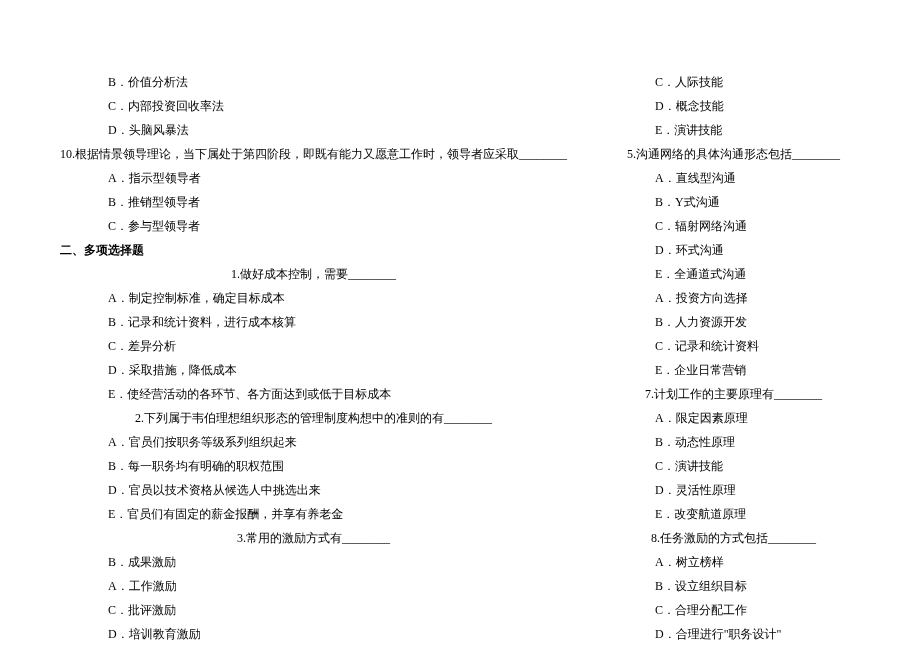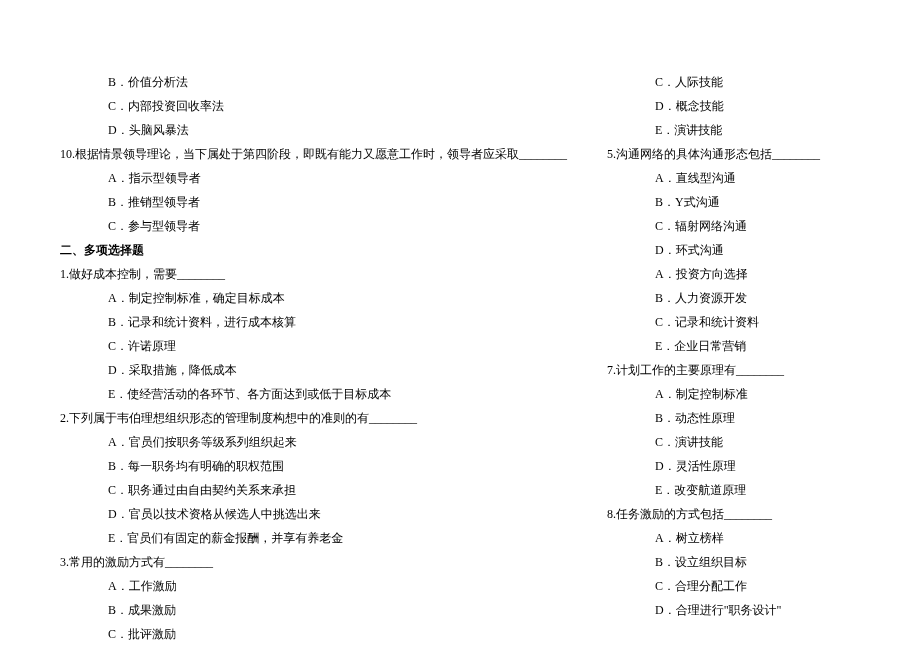--- a/index.html
+++ b/index.html
@@ -29,69 +29,70 @@
       white-space: nowrap;
     }
     .indent2 {
       padding-left: 48px;
     }
     .bold {
       font-weight: bold;
     }
     .q {
       padding-left: 0;
+      text-align: center;
     }
   </style>
 </head>
 <body>
 
 <div class="columns">
   <div class="col">
     <div class="line indent2">B．价值分析法</div>
     <div class="line indent2">C．内部投资回收率法</div>
     <div class="line indent2">D．头脑风暴法</div>
     <div class="line q">10.根据情景领导理论，当下属处于第四阶段，即既有能力又愿意工作时，领导者应采取________</div>
     <div class="line indent2">A．指示型领导者</div>
     <div class="line indent2">B．推销型领导者</div>
     <div class="line indent2">C．参与型领导者</div>
     <div class="line bold">二、多项选择题</div>
     <div class="line q">1.做好成本控制，需要________</div>
     <div class="line indent2">A．制定控制标准，确定目标成本</div>
     <div class="line indent2">B．记录和统计资料，进行成本核算</div>
-    <div class="line indent2">C．许诺原理</div>
+    <div class="line indent2">C．差异分析</div>
     <div class="line indent2">D．采取措施，降低成本</div>
     <div class="line indent2">E．使经营活动的各环节、各方面达到或低于目标成本</div>
     <div class="line q">2.下列属于韦伯理想组织形态的管理制度构想中的准则的有________</div>
     <div class="line indent2">A．官员们按职务等级系列组织起来</div>
     <div class="line indent2">B．每一职务均有明确的职权范围</div>
-    <div class="line indent2">C．职务通过由自由契约关系来承担</div>
     <div class="line indent2">D．官员以技术资格从候选人中挑选出来</div>
     <div class="line indent2">E．官员们有固定的薪金报酬，并享有养老金</div>
     <div class="line q">3.常用的激励方式有________</div>
+    <div class="line indent2">B．成果激励</div>
     <div class="line indent2">A．工作激励</div>
-    <div class="line indent2">B．成果激励</div>
     <div class="line indent2">C．批评激励</div>
     <div class="line indent2">D．培训教育激励</div>
 
   </div>
   <div class="col">
     <div class="line indent2">C．人际技能</div>
     <div class="line indent2">D．概念技能</div>
     <div class="line indent2">E．演讲技能</div>
     <div class="line q">5.沟通网络的具体沟通形态包括________</div>
     <div class="line indent2">A．直线型沟通</div>
     <div class="line indent2">B．Y式沟通</div>
     <div class="line indent2">C．辐射网络沟通</div>
     <div class="line indent2">D．环式沟通</div>
+    <div class="line indent2">E．全通道式沟通</div>
     <div class="line indent2">A．投资方向选择</div>
     <div class="line indent2">B．人力资源开发</div>
     <div class="line indent2">C．记录和统计资料</div>
     <div class="line indent2">E．企业日常营销</div>
     <div class="line q">7.计划工作的主要原理有________</div>
-    <div class="line indent2">A．制定控制标准</div>
+    <div class="line indent2">A．限定因素原理</div>
     <div class="line indent2">B．动态性原理</div>
     <div class="line indent2">C．演讲技能</div>
     <div class="line indent2">D．灵活性原理</div>
     <div class="line indent2">E．改变航道原理</div>
     <div class="line q">8.任务激励的方式包括________</div>
     <div class="line indent2">A．树立榜样</div>
     <div class="line indent2">B．设立组织目标</div>
     <div class="line indent2">C．合理分配工作</div>
     <div class="line indent2">D．合理进行"职务设计"</div>
 

